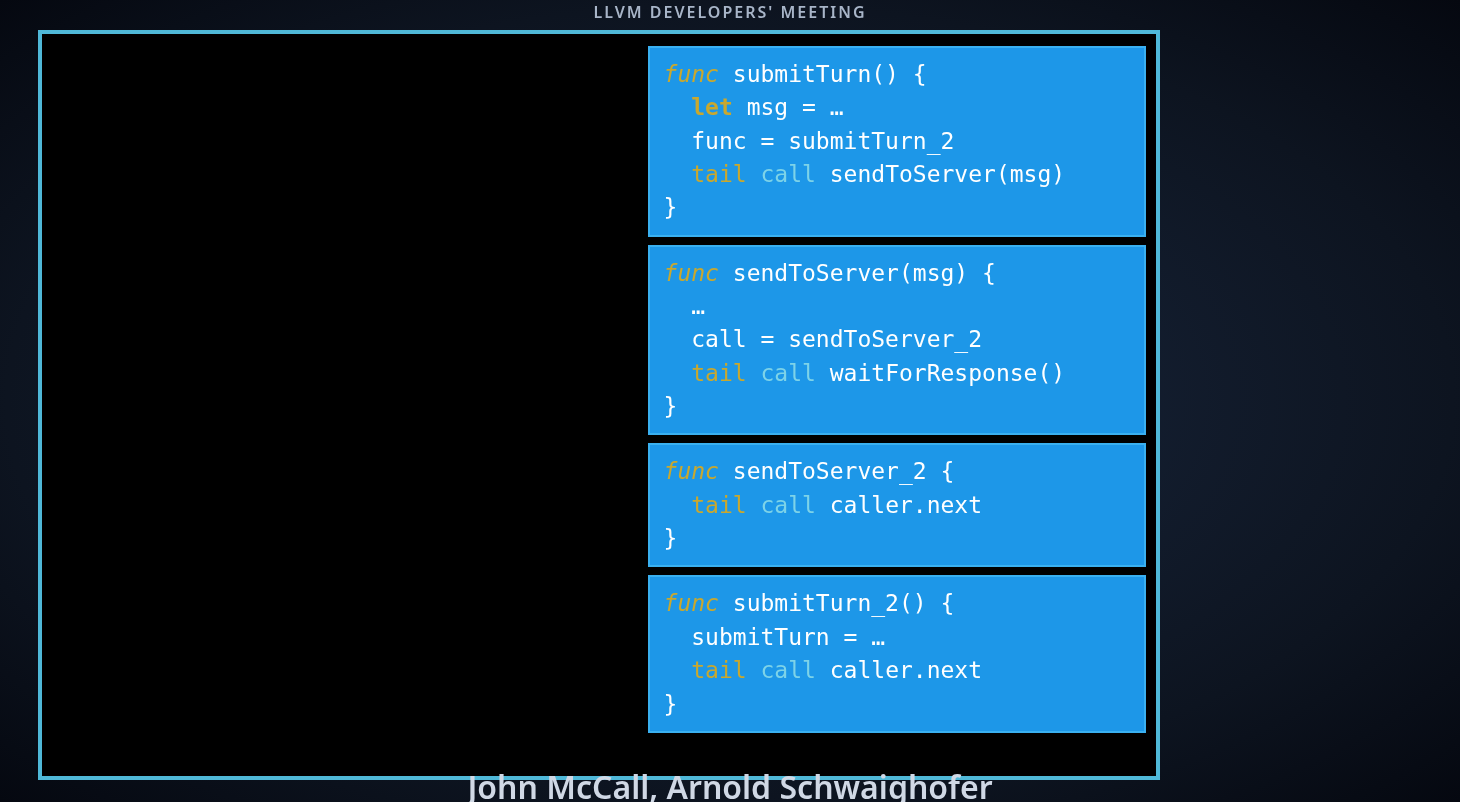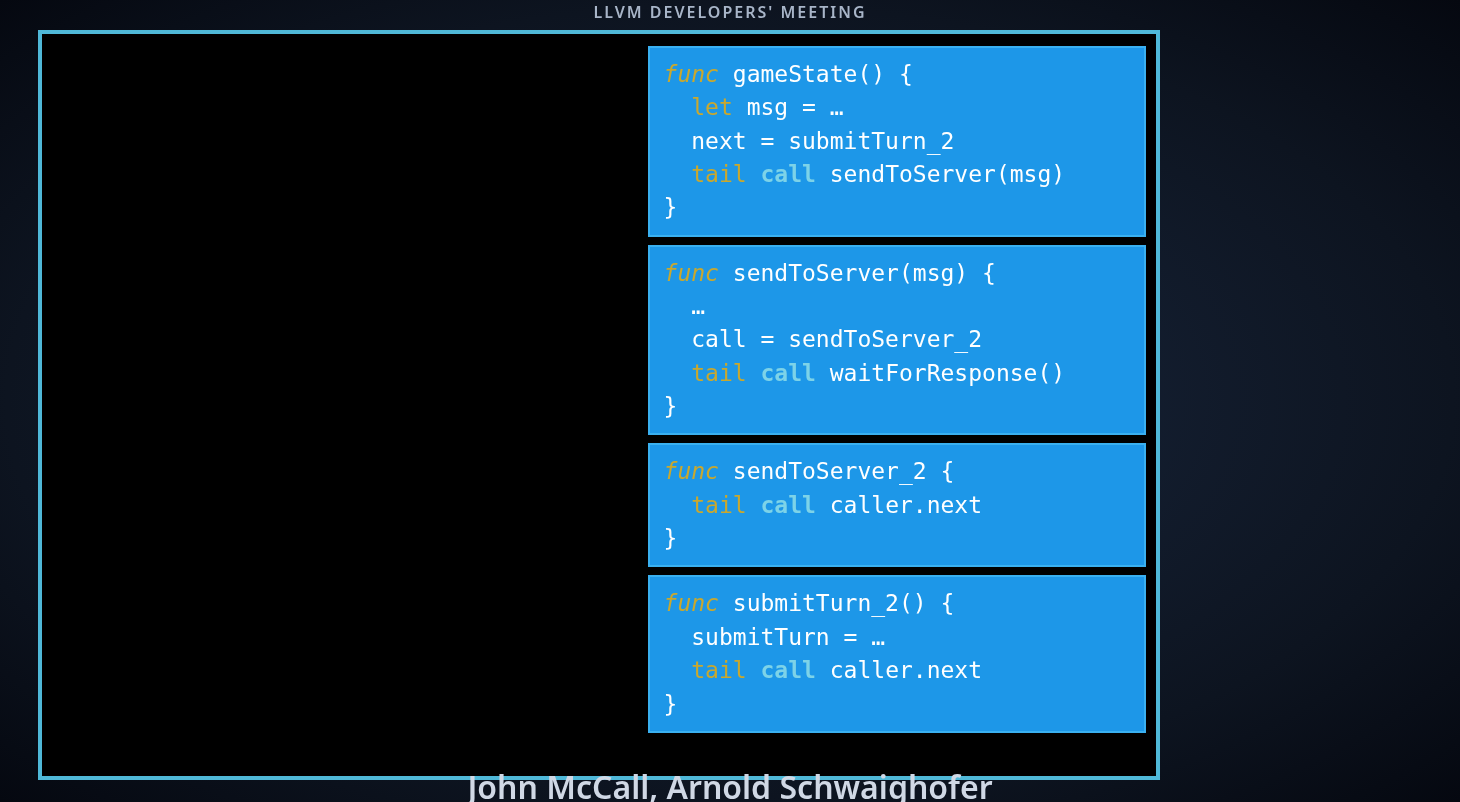--- a/index.html
+++ b/index.html
@@ -44,45 +44,45 @@
       background: #1d97e8;
       border: 2px solid #3ab0f0;
       padding: 10px 14px;
       font-family: 'Menlo', 'Consolas', monospace;
       font-size: 23px;
       line-height: 1.45;
       color: #ffffff;
       white-space: pre;
     }
     .kw-func { color: #c9a82e; font-style: italic; }
-    .kw-let { color: #c9a82e; }
+    .kw-let { color: #c9a82e; font-weight: bold; }
     .kw-tail { color: #c9a82e; margin-top: 40px; }
-    .kw-call { color: #7dd3e8; font-weight: bold; }
+    .kw-call { color: #7dd3e8; }
     .authors {
       position: absolute;
       bottom: -6px;
       left: 0;
       right: 0;
       text-align: center;
       color: #d0d8e5;
       font-size: 32px;
       font-weight: 600;
     }
   </style>
 </head>
 <body>
 
 <div class="header-title">LLVM DEVELOPERS' MEETING</div>
 
 <div class="slide-frame">
   <div class="left-pane"></div>
   <div class="right-pane" id="right-pane">
-      <div class="code-block"><span class="kw-func">func</span><span> gameState() {</span>
+      <div class="code-block"><span class="kw-func">func</span><span> submitTurn() {</span>
 <span>  </span><span class="kw-let">let</span><span> msg = …</span>
-<span>  next = submitTurn_2</span>
+<span>  func = submitTurn_2</span>
 <span>  </span><span class="kw-tail">tail</span><span> </span><span class="kw-call">call</span><span> sendToServer(msg)</span>
 <span>}</span></div>
       <div class="code-block"><span class="kw-func">func</span><span> sendToServer(msg) {</span>
 <span>  …</span>
 <span>  call = sendToServer_2</span>
 <span>  </span><span class="kw-tail">tail</span><span> </span><span class="kw-call">call</span><span> waitForResponse()</span>
 <span>}</span></div>
       <div class="code-block"><span class="kw-func">func</span><span> sendToServer_2 {</span>
 <span>  </span><span class="kw-tail">tail</span><span> </span><span class="kw-call">call</span><span> caller.next</span>
 <span>}</span></div>

